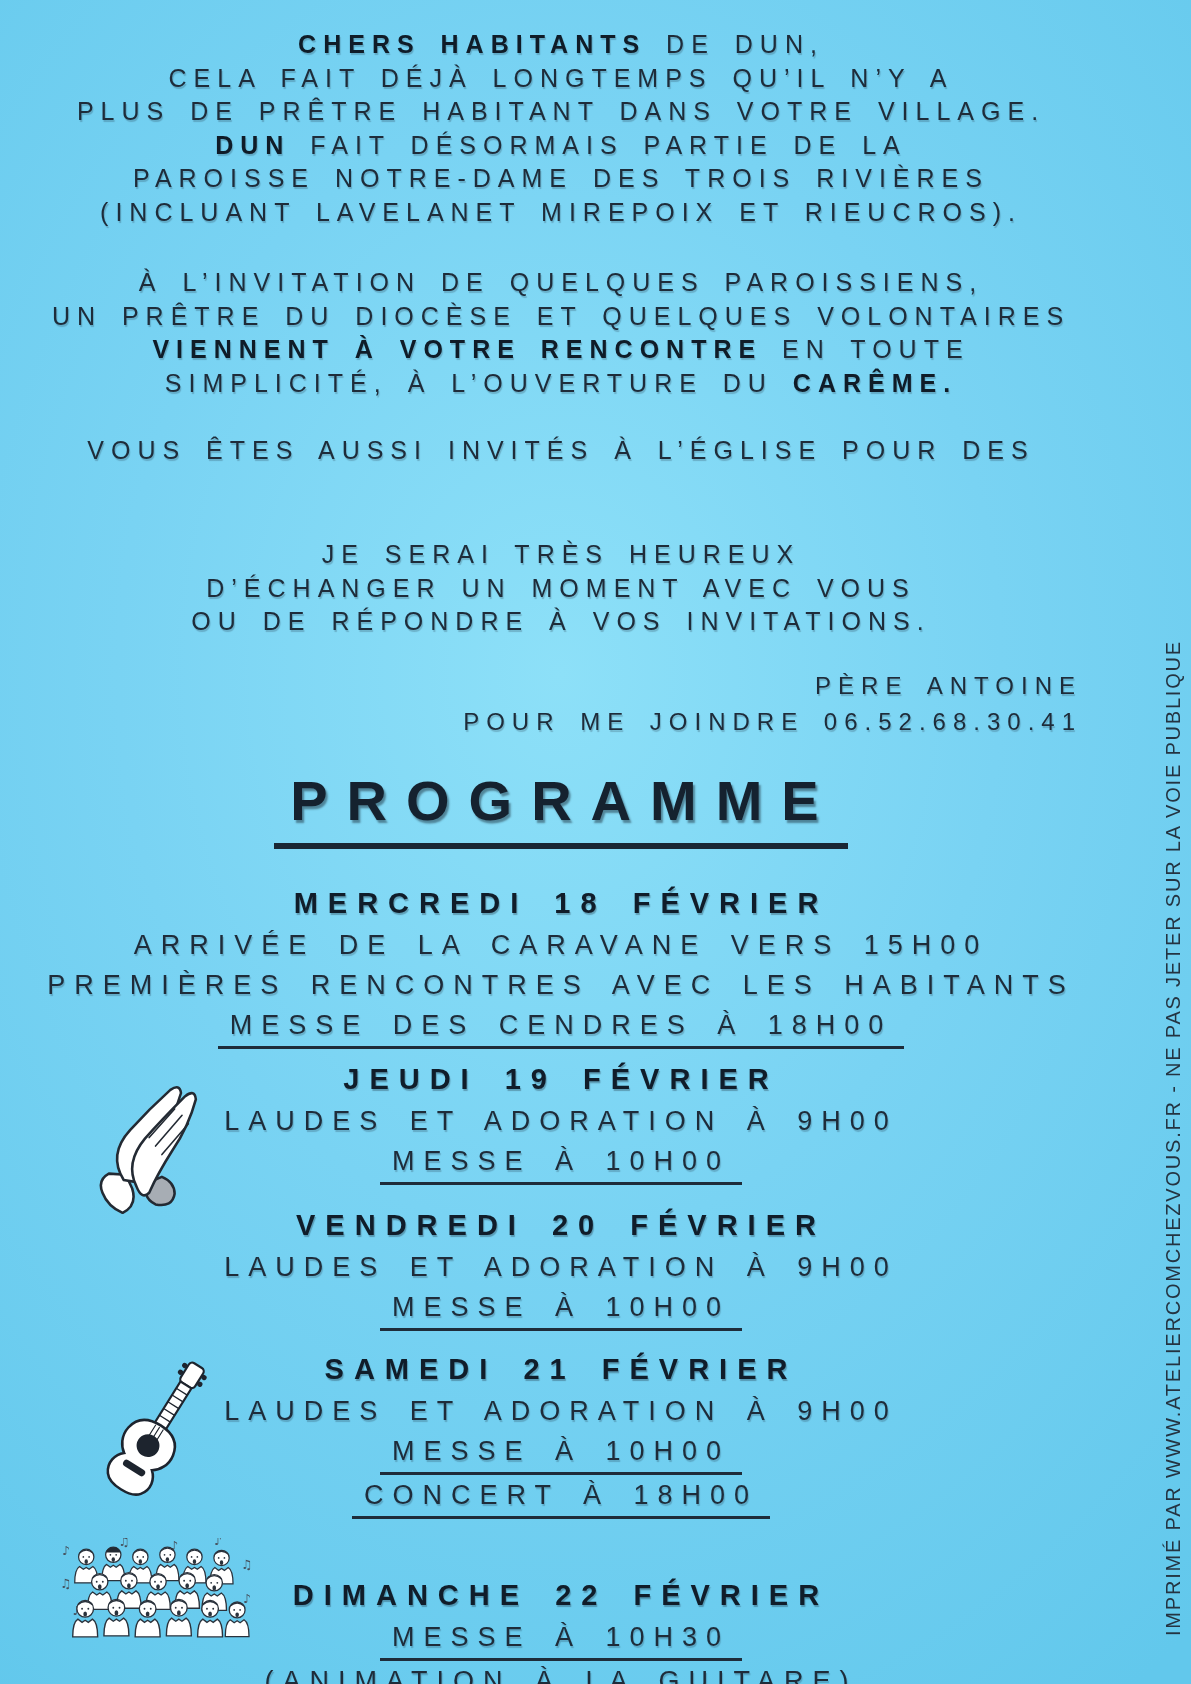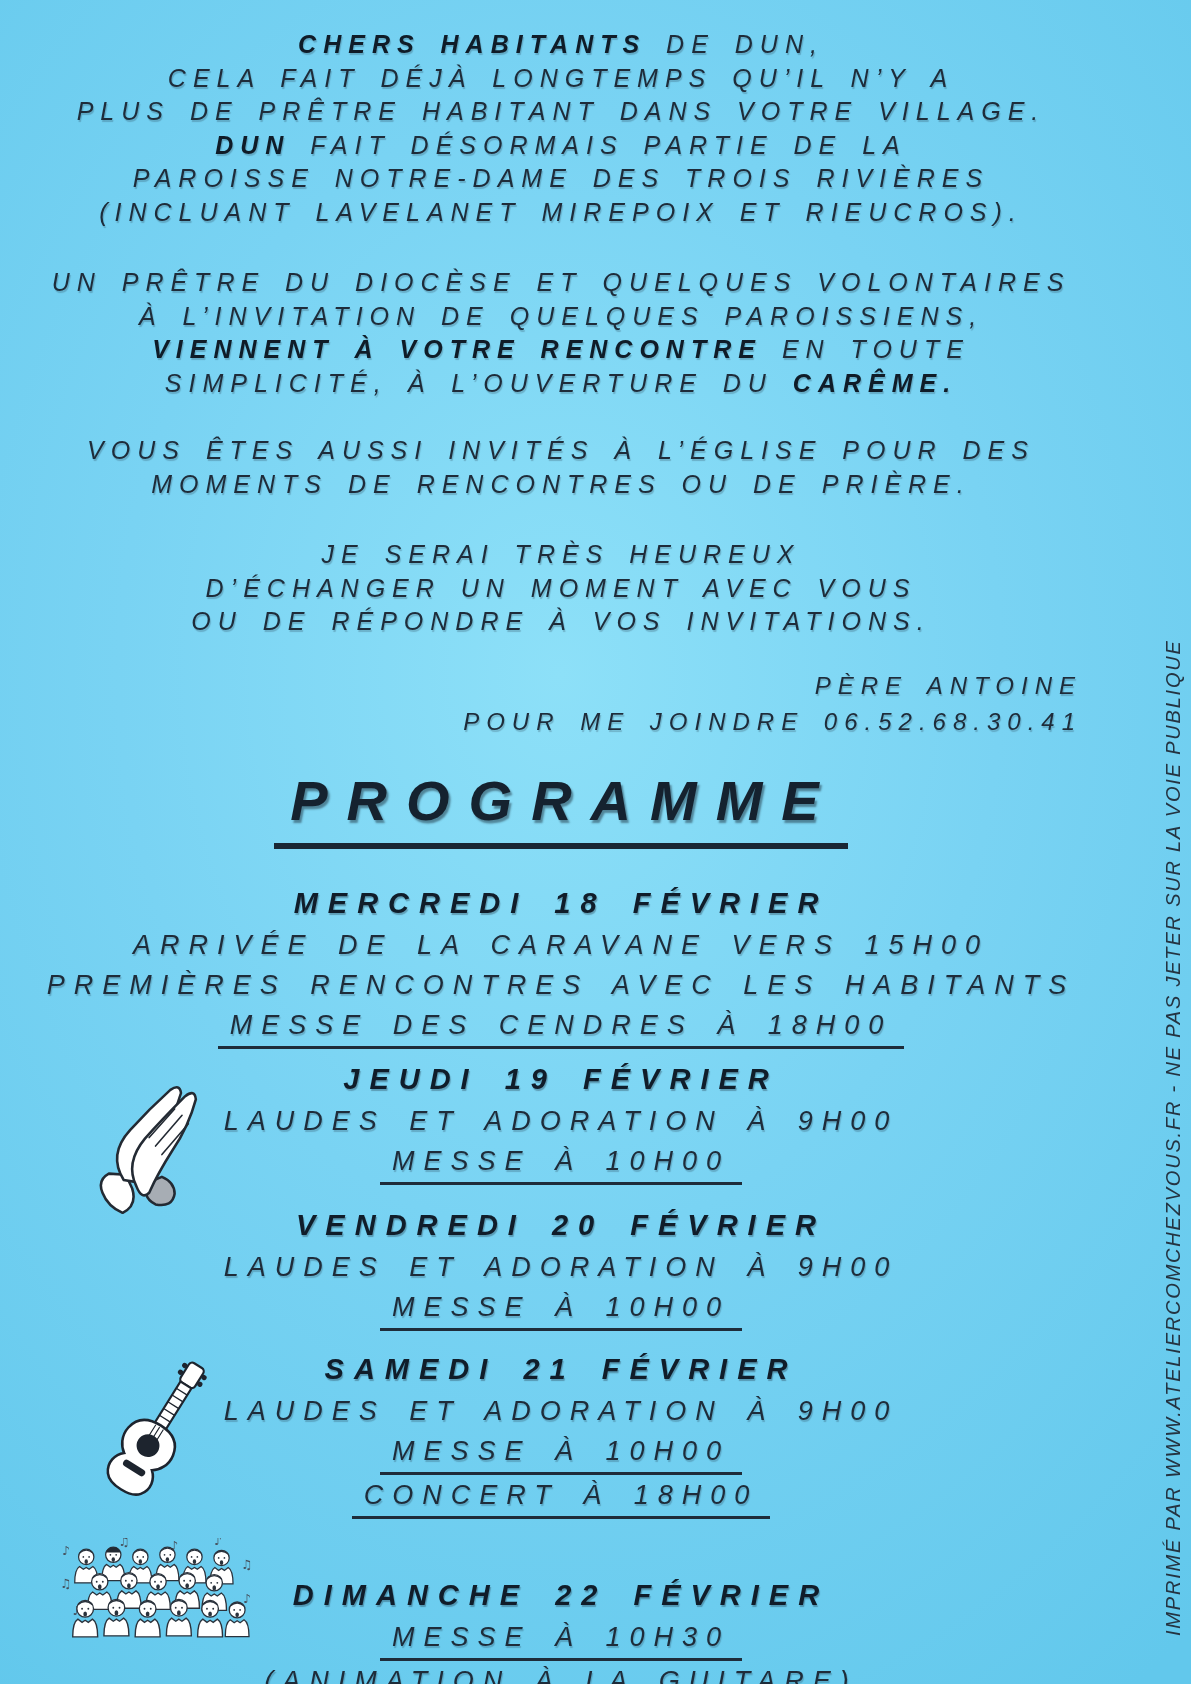--- a/index.html
+++ b/index.html
@@ -5,21 +5,20 @@
   * { box-sizing: border-box; }
   html, body { margin: 0; padding: 0; }
   .page {
     position: relative;
     width: 1191px;
     height: 1684px;
     overflow: hidden;
     background: radial-gradient(ellipse 980px 1250px at 47% 40%, #8de0f8 0%, #79d3f3 45%, #62c8ec 100%);
     font-family: "Liberation Sans", "DejaVu Sans", sans-serif;
     color: #1e2c3a;
-    font-style: italic;
   }
   .block { position: absolute; left: 0; width: 1122px; text-align: center; }
   .line {
     white-space: nowrap;
     font-size: 25px;
     line-height: 33.5px;
     letter-spacing: 7px;
     word-spacing: 6px;
     text-shadow: 1px 2px 1px rgba(16,28,40,0.22);
   }
@@ -90,29 +89,28 @@
   <div class="block" style="top:28px">
     <div class="line"><span class="b">CHERS HABITANTS</span><span> DE DUN,</span></div>
     <div class="line">CELA FAIT DÉJÀ LONGTEMPS QU’IL N’Y A</div>
     <div class="line">PLUS DE PRÊTRE HABITANT DANS VOTRE VILLAGE.</div>
     <div class="line"><span class="b">DUN</span><span> FAIT DÉSORMAIS PARTIE DE LA</span></div>
     <div class="line">PAROISSE NOTRE-DAME DES TROIS RIVIÈRES</div>
     <div class="line">(INCLUANT LAVELANET MIREPOIX ET RIEUCROS).</div>
   </div>
 
   <div class="block" style="top:266px">
+    <div class="line">À L’INVITATION DE QUELQUES PAROISSIENS,</div>
     <div class="line">UN PRÊTRE DU DIOCÈSE ET QUELQUES VOLONTAIRES</div>
-    <div class="line">À L’INVITATION DE QUELQUES PAROISSIENS,</div>
     <div class="line"><span class="b">VIENNENT À VOTRE RENCONTRE</span><span> EN TOUTE</span></div>
     <div class="line"><span>SIMPLICITÉ, À L’OUVERTURE DU </span><span class="b">CARÊME.</span></div>
   </div>
 
   <div class="block" style="top:434px">
     <div class="line">VOUS ÊTES AUSSI INVITÉS À L’ÉGLISE POUR DES</div>
-    <div class="line">MOMENTS DE RENCONTRES OU DE PRIÈRE.</div>
   </div>
 
   <div class="block" style="top:538px">
     <div class="line">JE SERAI TRÈS HEUREUX</div>
     <div class="line">D’ÉCHANGER UN MOMENT AVEC VOUS</div>
     <div class="line">OU DE RÉPONDRE À VOS INVITATIONS.</div>
   </div>
 
   <div class="sig">
     <div class="line">PÈRE ANTOINE</div>

